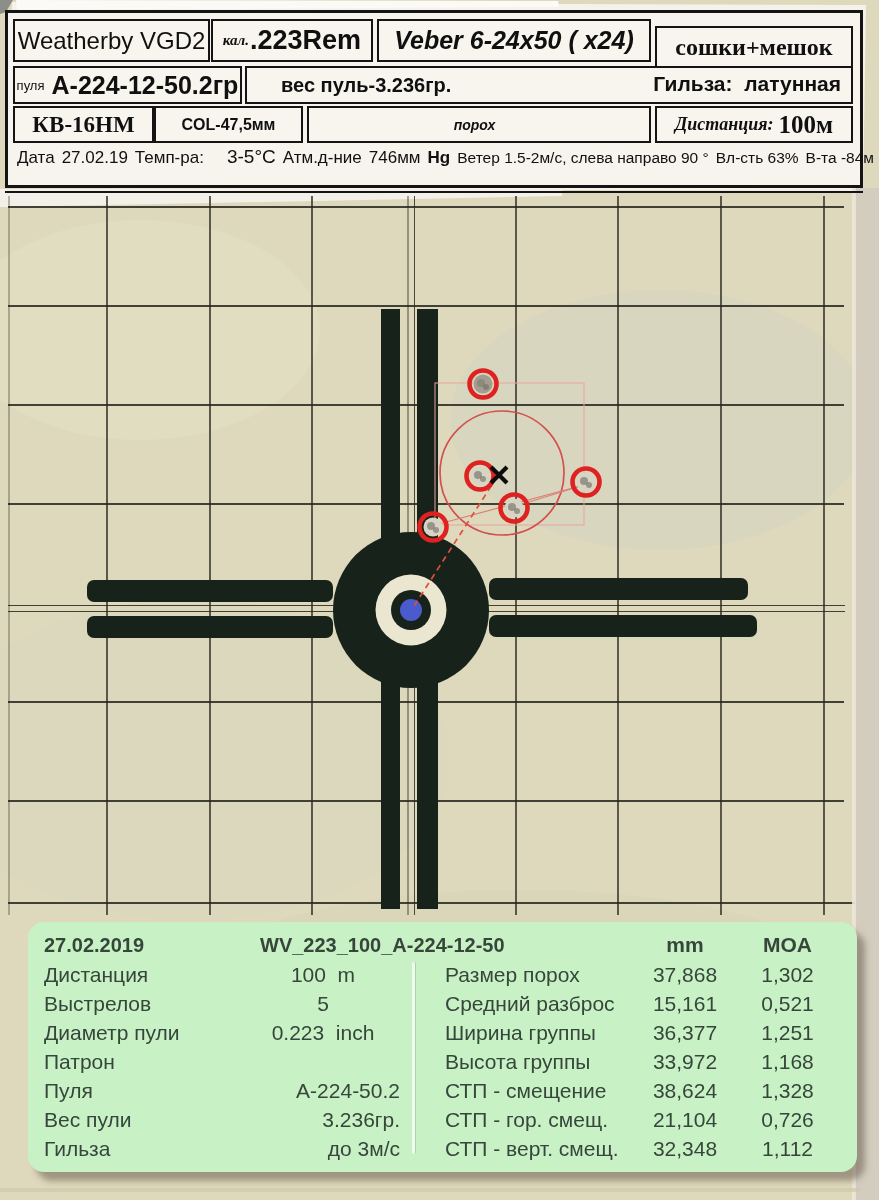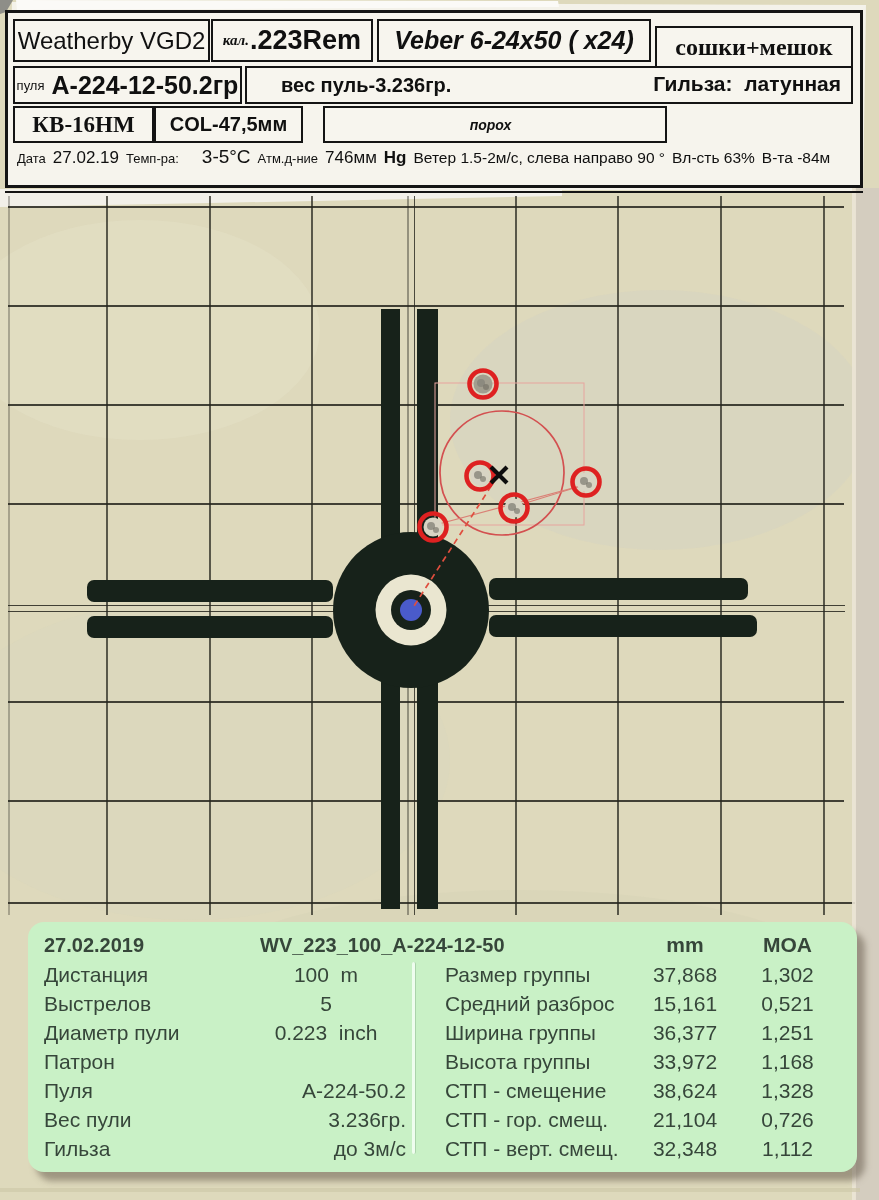--- a/index.html
+++ b/index.html
@@ -21,40 +21,40 @@
   .f-rifle{font-size:24px;}
   .f-small-it{font-family:"Liberation Serif",serif;font-style:italic;font-size:15px;font-weight:bold;margin-right:1px;}
   .f-cal{font-size:27px;font-weight:bold;}
   .f-scope{font-size:25px;font-weight:bold;font-style:italic;}
   .f-serifb{font-family:"Liberation Serif",serif;font-weight:bold;font-size:24px;}
   .f-tiny{font-size:13px;margin-right:7px;}
   .f-bullet{font-size:25px;font-weight:bold;}
   .f-bw{font-size:20px;font-weight:bold;margin-left:20px;}
   .f-case{position:absolute;right:10px;top:4px;font-size:21px;font-weight:bold;white-space:pre;}
   .f-primer{font-family:"Liberation Serif",serif;font-weight:bold;font-size:23px;}
-  .f-col{font-size:20px;font-weight:bold;text-align:right;}
+  .f-col{font-size:16px;font-weight:bold;text-align:right;}
   .f-powder-l{font-size:14px;font-weight:bold;font-style:italic;margin-right:9px;}
   .f-powder{font-size:22px;font-weight:bold;font-style:italic;}
   .f-dist-l{font-family:"Liberation Serif",serif;font-style:italic;font-weight:bold;font-size:18px;margin-right:5px;}
   .f-dist{font-family:"Liberation Serif",serif;font-weight:bold;font-size:25px;}
-  .w4-lab{font-size:13px;}
+  .w4-lab{font-size:17px;}
   .w4-date{font-size:17px;}
   .w4-temp{font-size:19px;margin-left:16px;}
   .w4-press{font-size:17px;}
   .w4-hg{font-size:17px;font-weight:bold;}
   .w4-txt{font-size:15.5px;}
 
   
   .panel{position:absolute;left:28px;top:922px;width:829px;height:250px;z-index:3;
          background:#c9f1c6;border-radius:16px;box-shadow:8px 9px 6px rgba(105,95,80,.55);
          color:#36463a;font-size:21px;}
   .p-abs{position:absolute;white-space:pre;}
   .p-b{font-weight:bold;}
   .p-row-l-label{left:16px;}
-  .p-val{left:218px;width:168px;text-align:right;padding-right:8px;box-sizing:border-box;}
+  .p-val{left:218px;width:168px;text-align:right;padding-right:14px;box-sizing:border-box;}
   .p-val.center{text-align:center;}
   .p-row-r-label{left:417px;}
   .p-mm{left:608px;width:98px;text-align:center;}
   .p-moa{left:712px;width:95px;text-align:center;}
   .p-div{position:absolute;left:384px;top:40px;width:3px;height:192px;background:#effdef;
          border-right:1px solid #abd3ab;border-radius:2px;}
 </style>
 </head>
 <body>
 
@@ -179,22 +179,26 @@
       <span class="f-bw">вес пуль-3.236гр.</span>
       <span class="f-case">Гильза:  латунная</span>
     </div>
 
     <div class="cell r3" style="left:5px;width:141px;">
       <span class="f-primer">КВ-16НМ</span>
     </div>
     <div class="cell r3" style="left:146px;width:149px;">
       <span class="f-col">COL-47,5мм</span>
     </div>
-    <div class="cell r3" style="left:315px;width:344px;">
+    <div class="cell r3" style="left:299px;width:344px;">
       <span class="f-powder-l">порох</span>
+    </div>
+    <div class="cell r3" style="left:647px;width:198px;">
+      <span class="f-dist-l">Дистанция:</span>
+      <span class="f-dist">100м</span>
     </div>
 
     <div class="row4">
       <span class="w4-lab">Дата</span>
       <span class="w4-date">27.02.19</span>
       <span class="w4-lab">Темп-ра:</span>
       <span class="w4-temp">3-5°С</span>
       <span class="w4-lab">Атм.д-ние</span>
       <span class="w4-press">746мм</span>
       <span class="w4-hg">Hg</span>
@@ -219,21 +223,21 @@
     <span class="p-abs p-val center" style="top:99px">0.223  inch</span>
     <span class="p-abs p-row-l-label" style="top:128px">Патрон</span>
     <span class="p-abs p-val" style="top:128px"></span>
     <span class="p-abs p-row-l-label" style="top:157px">Пуля</span>
     <span class="p-abs p-val" style="top:157px">А-224-50.2</span>
     <span class="p-abs p-row-l-label" style="top:186px">Вес пули</span>
     <span class="p-abs p-val" style="top:186px">3.236гр.</span>
     <span class="p-abs p-row-l-label" style="top:215px">Гильза</span>
     <span class="p-abs p-val" style="top:215px">до 3м/с</span>
 
-    <span class="p-abs p-row-r-label" style="top:41px">Размер группы</span>
+    <span class="p-abs p-row-r-label" style="top:41px">Размер порох</span>
     <span class="p-abs p-mm" style="top:41px">37,868</span>
     <span class="p-abs p-moa" style="top:41px">1,302</span>
     <span class="p-abs p-row-r-label" style="top:70px">Средний разброс</span>
     <span class="p-abs p-mm" style="top:70px">15,161</span>
     <span class="p-abs p-moa" style="top:70px">0,521</span>
     <span class="p-abs p-row-r-label" style="top:99px">Ширина группы</span>
     <span class="p-abs p-mm" style="top:99px">36,377</span>
     <span class="p-abs p-moa" style="top:99px">1,251</span>
     <span class="p-abs p-row-r-label" style="top:128px">Высота группы</span>
     <span class="p-abs p-mm" style="top:128px">33,972</span>

